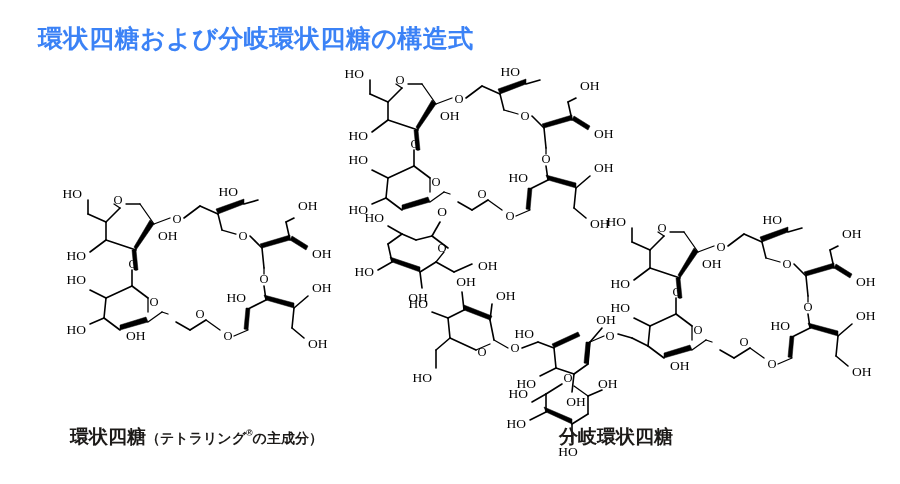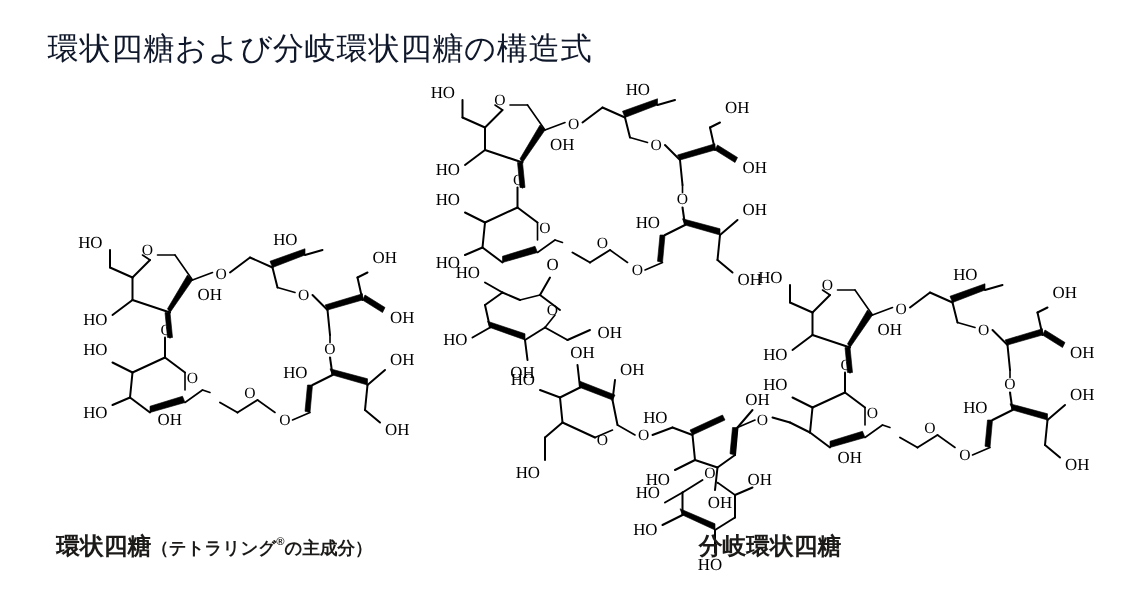--- a/index.html
+++ b/index.html
@@ -13,33 +13,33 @@
     position: relative;
     overflow: hidden;
     font-family: "Liberation Sans", "DejaVu Sans", sans-serif;
     color: #1a1a1a;
   }
   #figure-title {
     position: absolute;
     left: 38px;
     top: 22px;
     font-size: 25px;
-    font-weight: normal;
+    font-weight: bold;
     letter-spacing: 0.5px;
-    color: #0f172a;
+    color: #3b82f6;
     white-space: nowrap;
   }
   .caption {
     position: absolute;
     white-space: nowrap;
     color: #1c1a18;
     font-weight: bold;
   }
   #caption-left {
-    left: 45px;
+    left: 70px;
     top: 424px;
     font-size: 19px;
   }
   #caption-left .sub {
     font-size: 14px;
     font-weight: bold;
   }
   #caption-left .reg {
     font-size: 9px;
     vertical-align: super;

